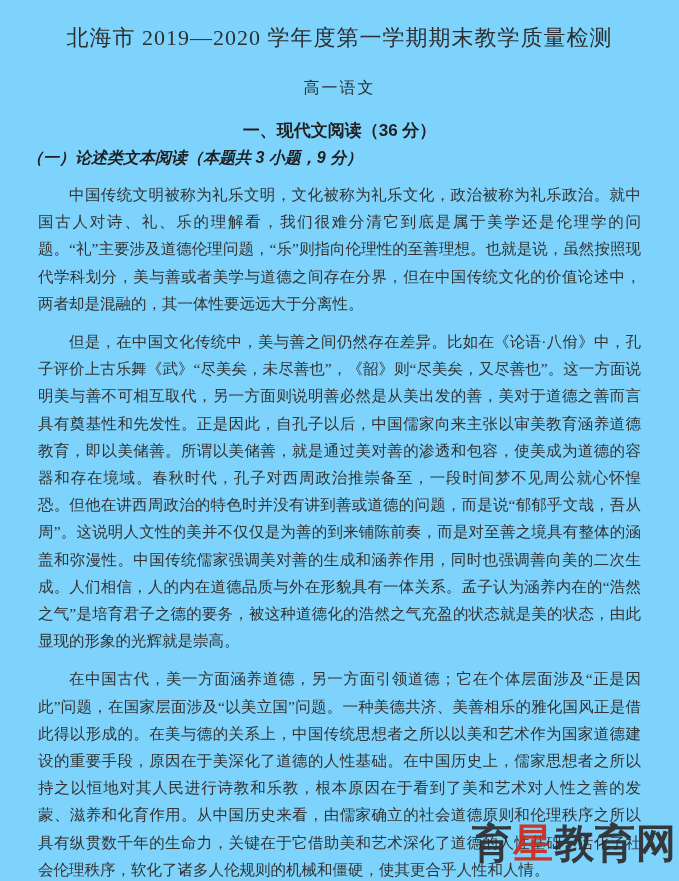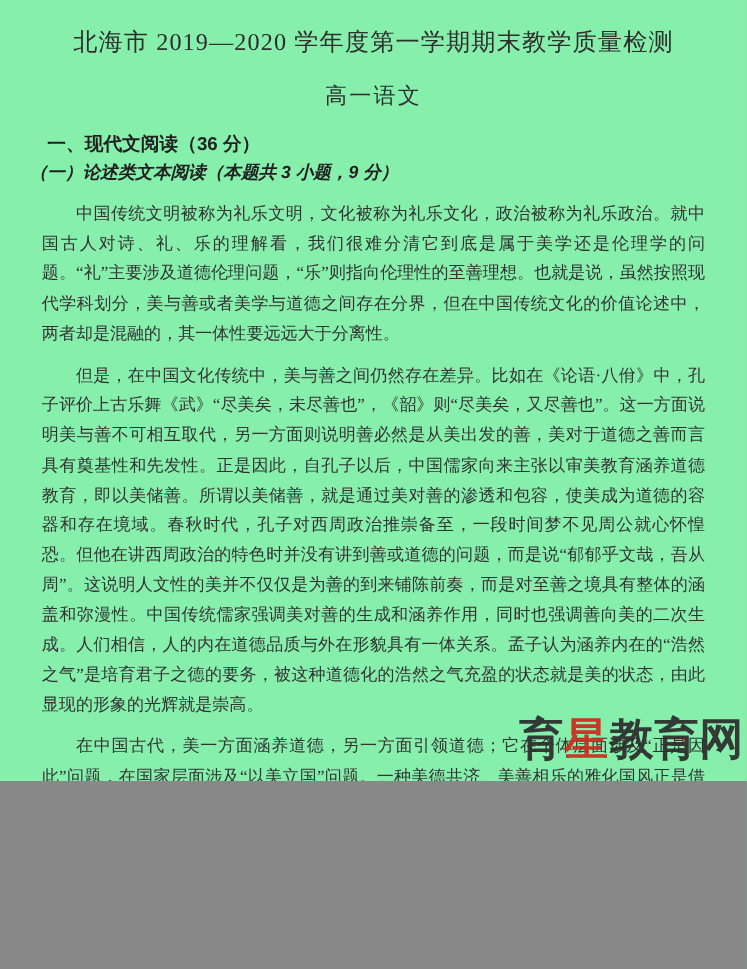--- a/index.html
+++ b/index.html
@@ -1,54 +1,55 @@
 <!DOCTYPE html>
 <html><head>
 <meta charset="utf-8">
 <style>
   html, body { margin: 0; padding: 0; background: #888; }
   .page {
     position: relative;
     width: 679px;
-    height: 710px;
+    height: 881px;
     margin: 0 auto;
-    background: #86efac;
+    background: #7dd3fc;
     overflow: hidden;
     box-sizing: border-box;
     padding: 22px 27px 0 27px;
     color: #2b2b2b;
     font-family: "Liberation Serif", serif;
   }
   .doc-title {
     margin: 0;
     text-align: center;
     font-size: 22px;
     font-weight: normal;
     line-height: 32px;
     letter-spacing: 1px;
     color: #2e2e2e;
     font-family: "Liberation Serif", serif;
   }
   .doc-subtitle {
     margin: 20px 0 0 0;
     text-align: center;
-    font-size: 20px;
+    font-size: 16px;
     font-weight: normal;
     line-height: 28px;
     letter-spacing: 2px;
     color: #2e2e2e;
     font-family: "Liberation Serif", serif;
   }
   .section-heading {
-    margin: 17px 0 0 16px;
+    margin: 17px 0 0 0;
     font-size: 17px;
     font-weight: bold;
     line-height: 24px;
     color: #1f1f1f;
     font-family: "Liberation Sans", sans-serif;
+    text-align: center;
   }
   .subsection-heading {
     margin: 3px 0 0 0;
     font-size: 16px;
     font-weight: bold;
     line-height: 24px;
     color: #1f1f1f;
     font-family: "Liberation Sans", sans-serif;
     font-style: italic;
   }

